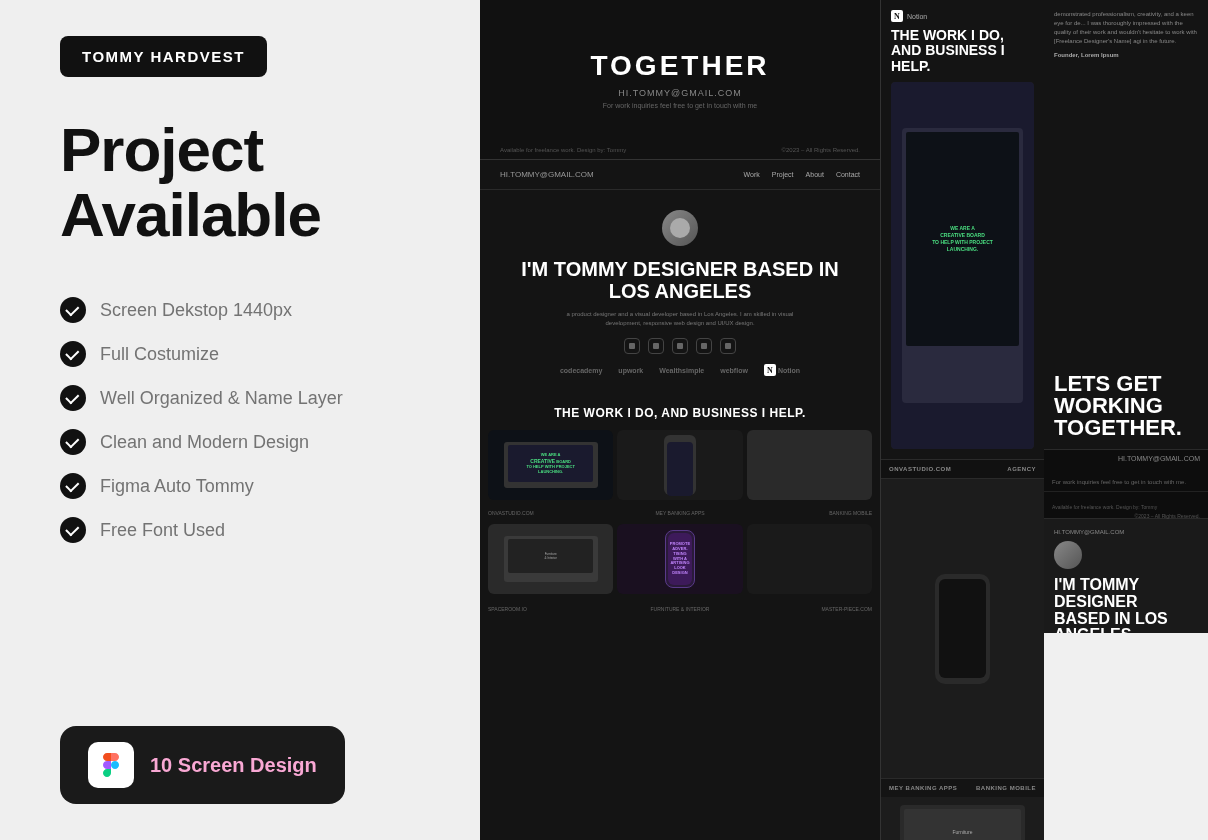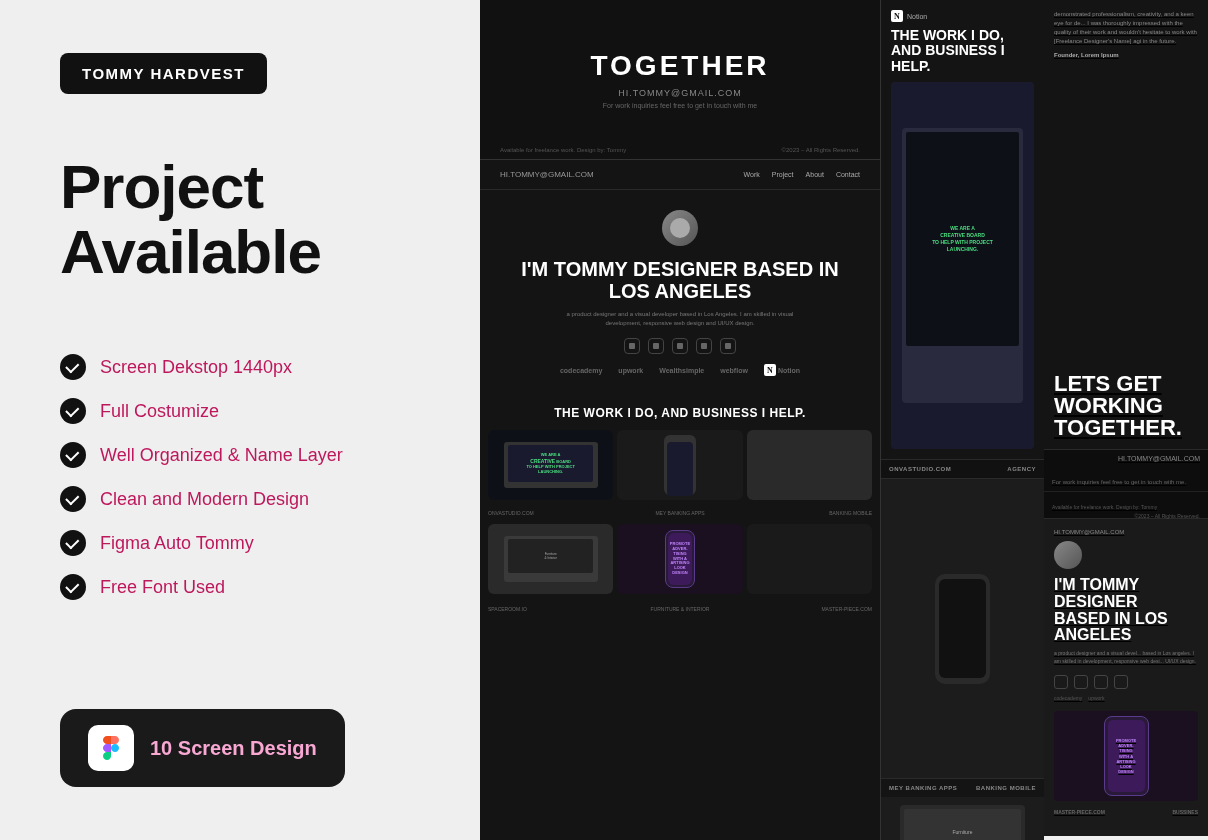--- a/index.html
+++ b/index.html
@@ -11,26 +11,25 @@
       background: #f0f0f0;
       display: flex;
     }
 
     
     .left-panel {
       width: 480px;
       min-width: 480px;
       height: 840px;
       background: #efefef;
-      padding: 53px 60px;
+      padding: 36px 60px;
       display: flex;
       flex-direction: column;
       justify-content: flex-start;
       position: relative;
-      gap: 20px;
     }
 
     .brand-badge {
       background: #111;
       color: #fff;
       font-size: 15px;
       font-weight: 800;
       letter-spacing: 1.5px;
       padding: 12px 22px;
       border-radius: 8px;
@@ -80,21 +79,21 @@
       width: 10px;
       height: 6px;
       border-left: 2.5px solid #fff;
       border-bottom: 2.5px solid #fff;
       transform: rotate(-45deg) translateY(-1px);
     }
 
     .feature-text {
       font-size: 18px;
       font-weight: 500;
-      color: #be185d;
+      color: #737373;
     }
 
     .cta-button {
       margin-top: 50px;
       background: #1a1a1a;
       border-radius: 16px;
       padding: 16px 28px;
       display: flex;
       align-items: center;
       gap: 16px;
@@ -445,24 +444,23 @@
       width: 85%;
       height: 90%;
       background: #111;
       border-radius: 6px;
     }
 
     
     .far-right-col {
       width: 164px;
       background: #111;
-      height: 836px;
+      height: 633px;
       overflow: hidden;
       flex-shrink: 0;
-      text-decoration: underline;
     }
 
     .far-top-section {
       height: 450px;
       background: #141414;
       padding: 10px;
       border-bottom: 1px solid #2a2a2a;
       display: flex;
       flex-direction: column;
     }

